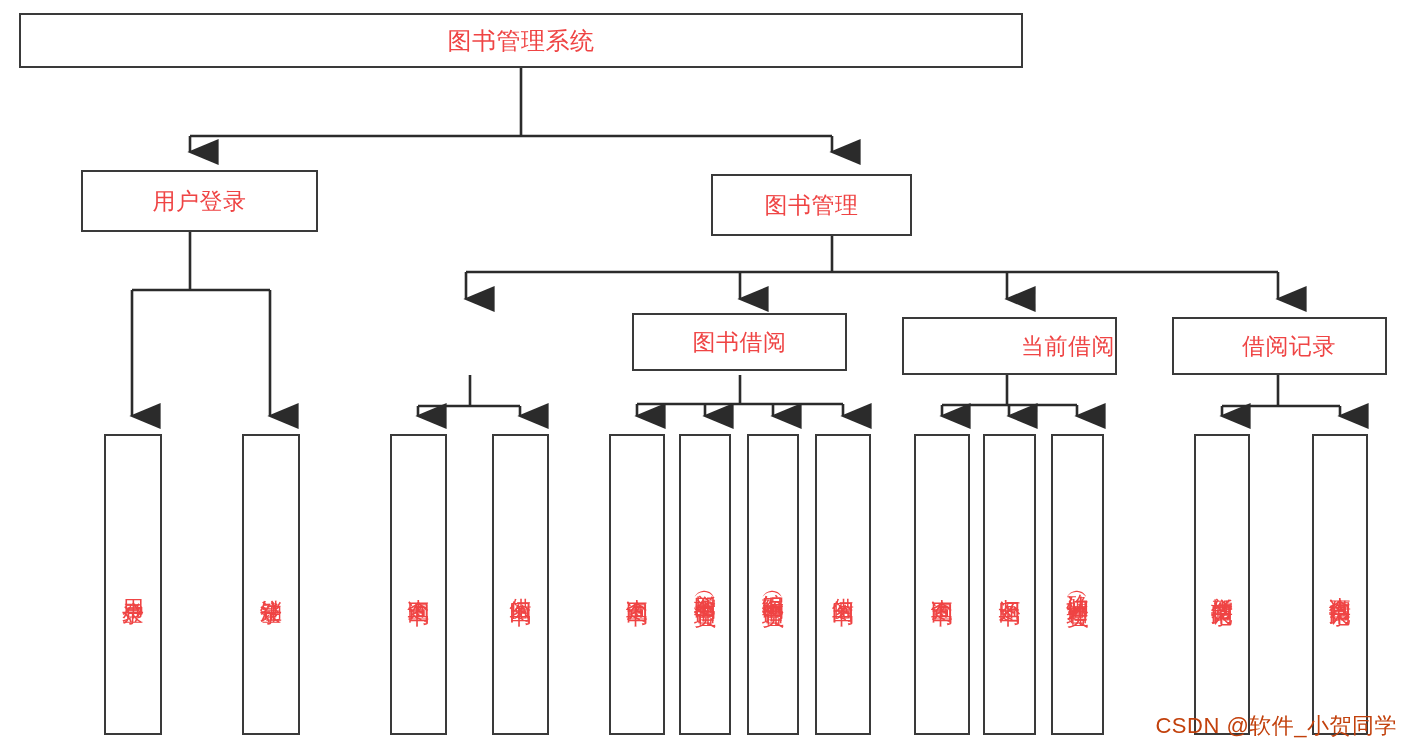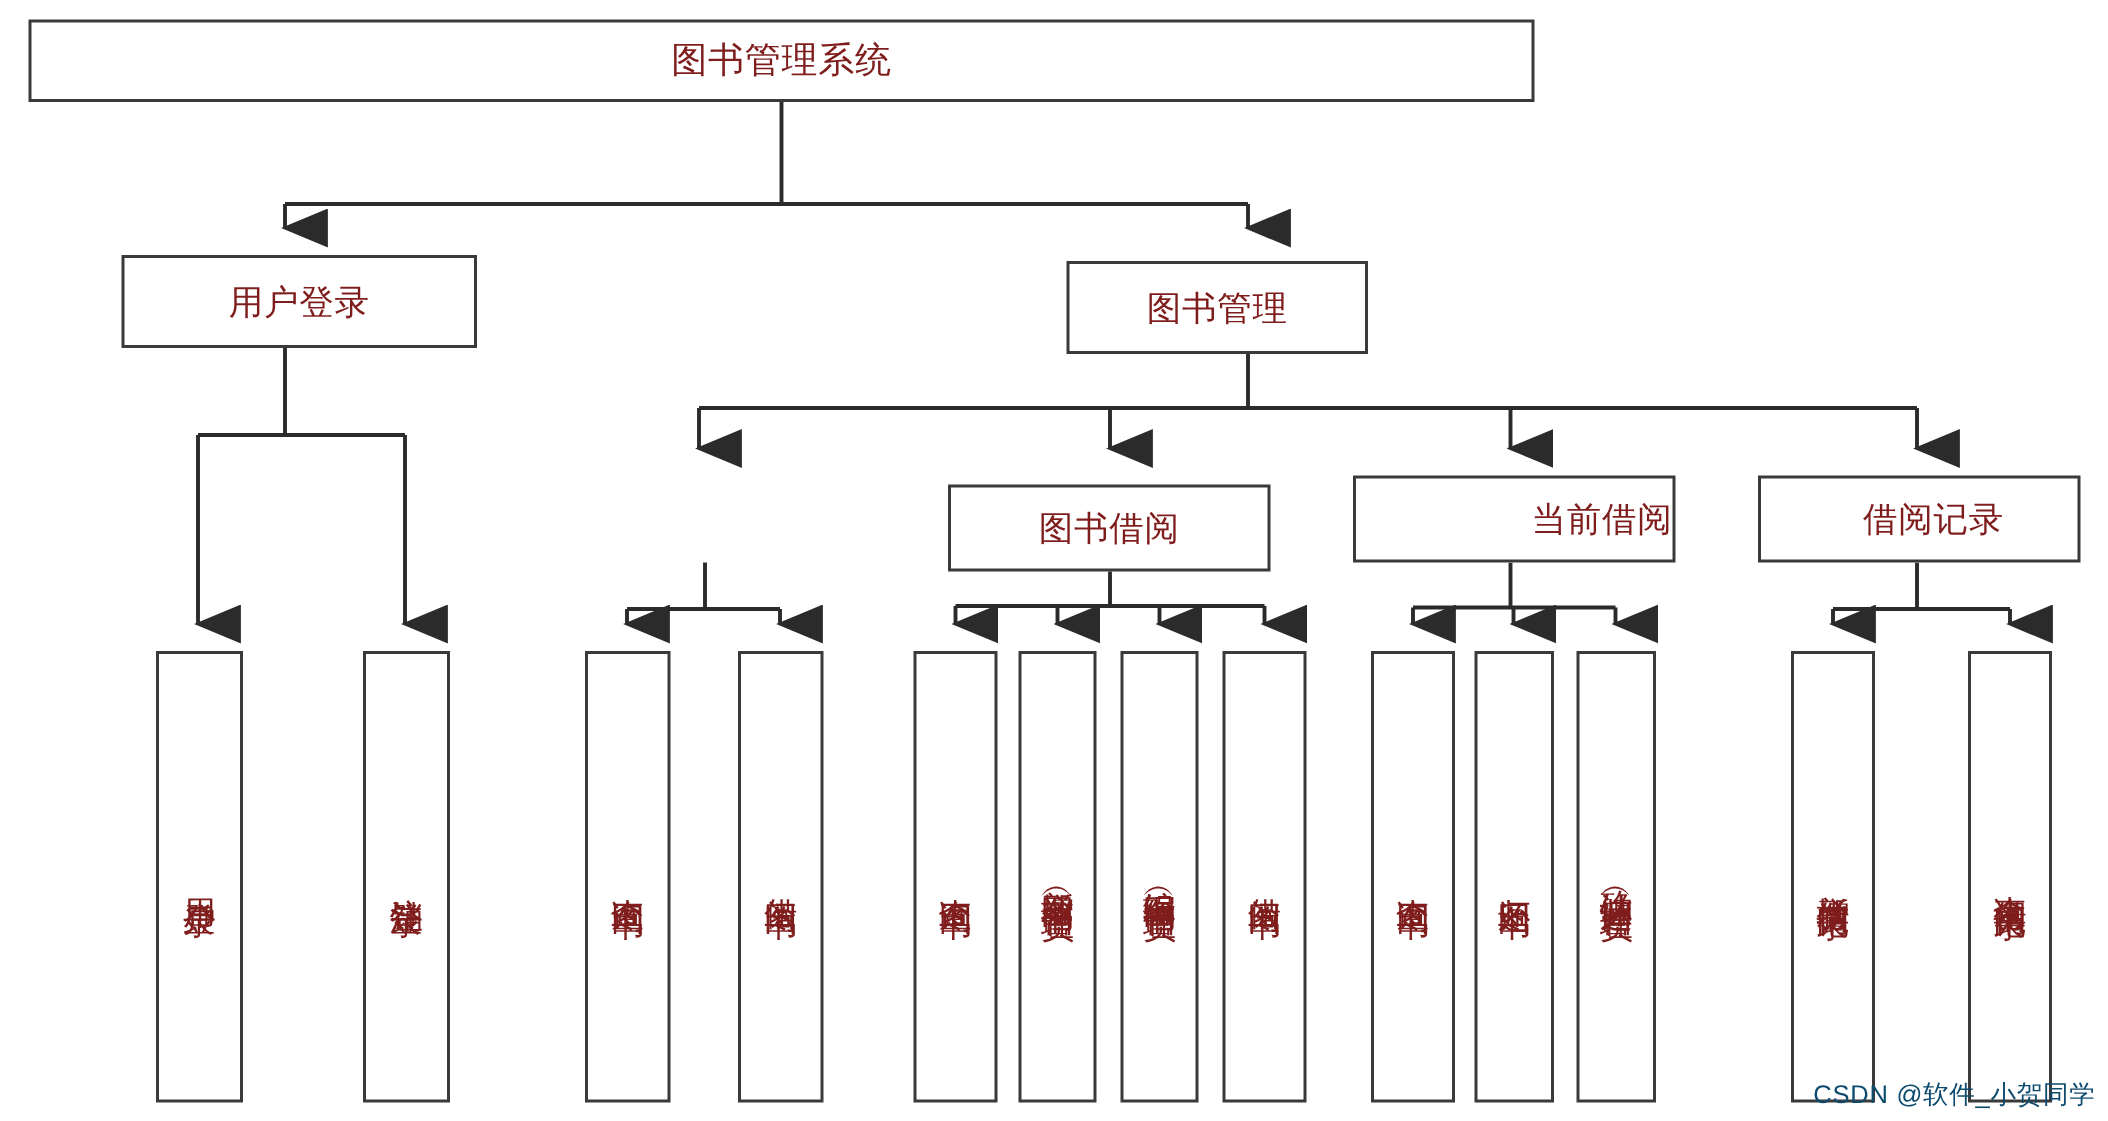--- a/index.html
+++ b/index.html
@@ -30,21 +30,21 @@
     position: absolute;
     box-sizing: border-box;
     background: #ffffff;
     border: 2px solid #3a3a3a;
     display: flex;
     align-items: center;
     justify-content: center;
     z-index: 2;
   }
   .node .label {
-    color: #7f1d1d;
+    color: #ef4444;
     font-size: 23px;
     line-height: 1.15;
     letter-spacing: 0.5px;
     white-space: nowrap;
   }
   
   .node.horiz .label {
     writing-mode: horizontal-tb;
   }
   
@@ -61,22 +61,22 @@
     white-space: nowrap;
     max-height: 262px;
   }
   .node.root .label { font-size: 24px; }
 
   
   #watermark {
     position: absolute;
     right: 8px;
     bottom: 6px;
-    font-size: 17px;
-    color: #0c4a6e;
+    font-size: 22px;
+    color: #c2410c;
     letter-spacing: 0.5px;
     z-index: 3;
     white-space: nowrap;
   }
 </style>
 </head>
 <body>
 
 <div id="canvas">
 
@@ -138,21 +138,21 @@
 
   <div class="node horiz" style="left:81px; top:170px; width:237px; height:62px;">
     <span class="label">用户登录</span>
   </div>
 
   <div class="node horiz" style="left:711px; top:174px; width:201px; height:62px;">
     <span class="label">图书管理</span>
   </div>
 
 
-  <div class="node horiz" style="left:632px; top:323px; width:215px; height:58px;">
+  <div class="node horiz" style="left:632px; top:313px; width:215px; height:58px;">
     <span class="label">图书借阅</span>
   </div>
 
   <div class="node horiz" style="left:902px; top:317px; width:215px; height:58px;justify-content:flex-end;">
     <span class="label">当前借阅</span>
   </div>
 
   <div class="node horiz" style="left:1172px; top:317px; width:215px; height:58px;padding-left:19px;">
     <span class="label">借阅记录</span>
   </div>

